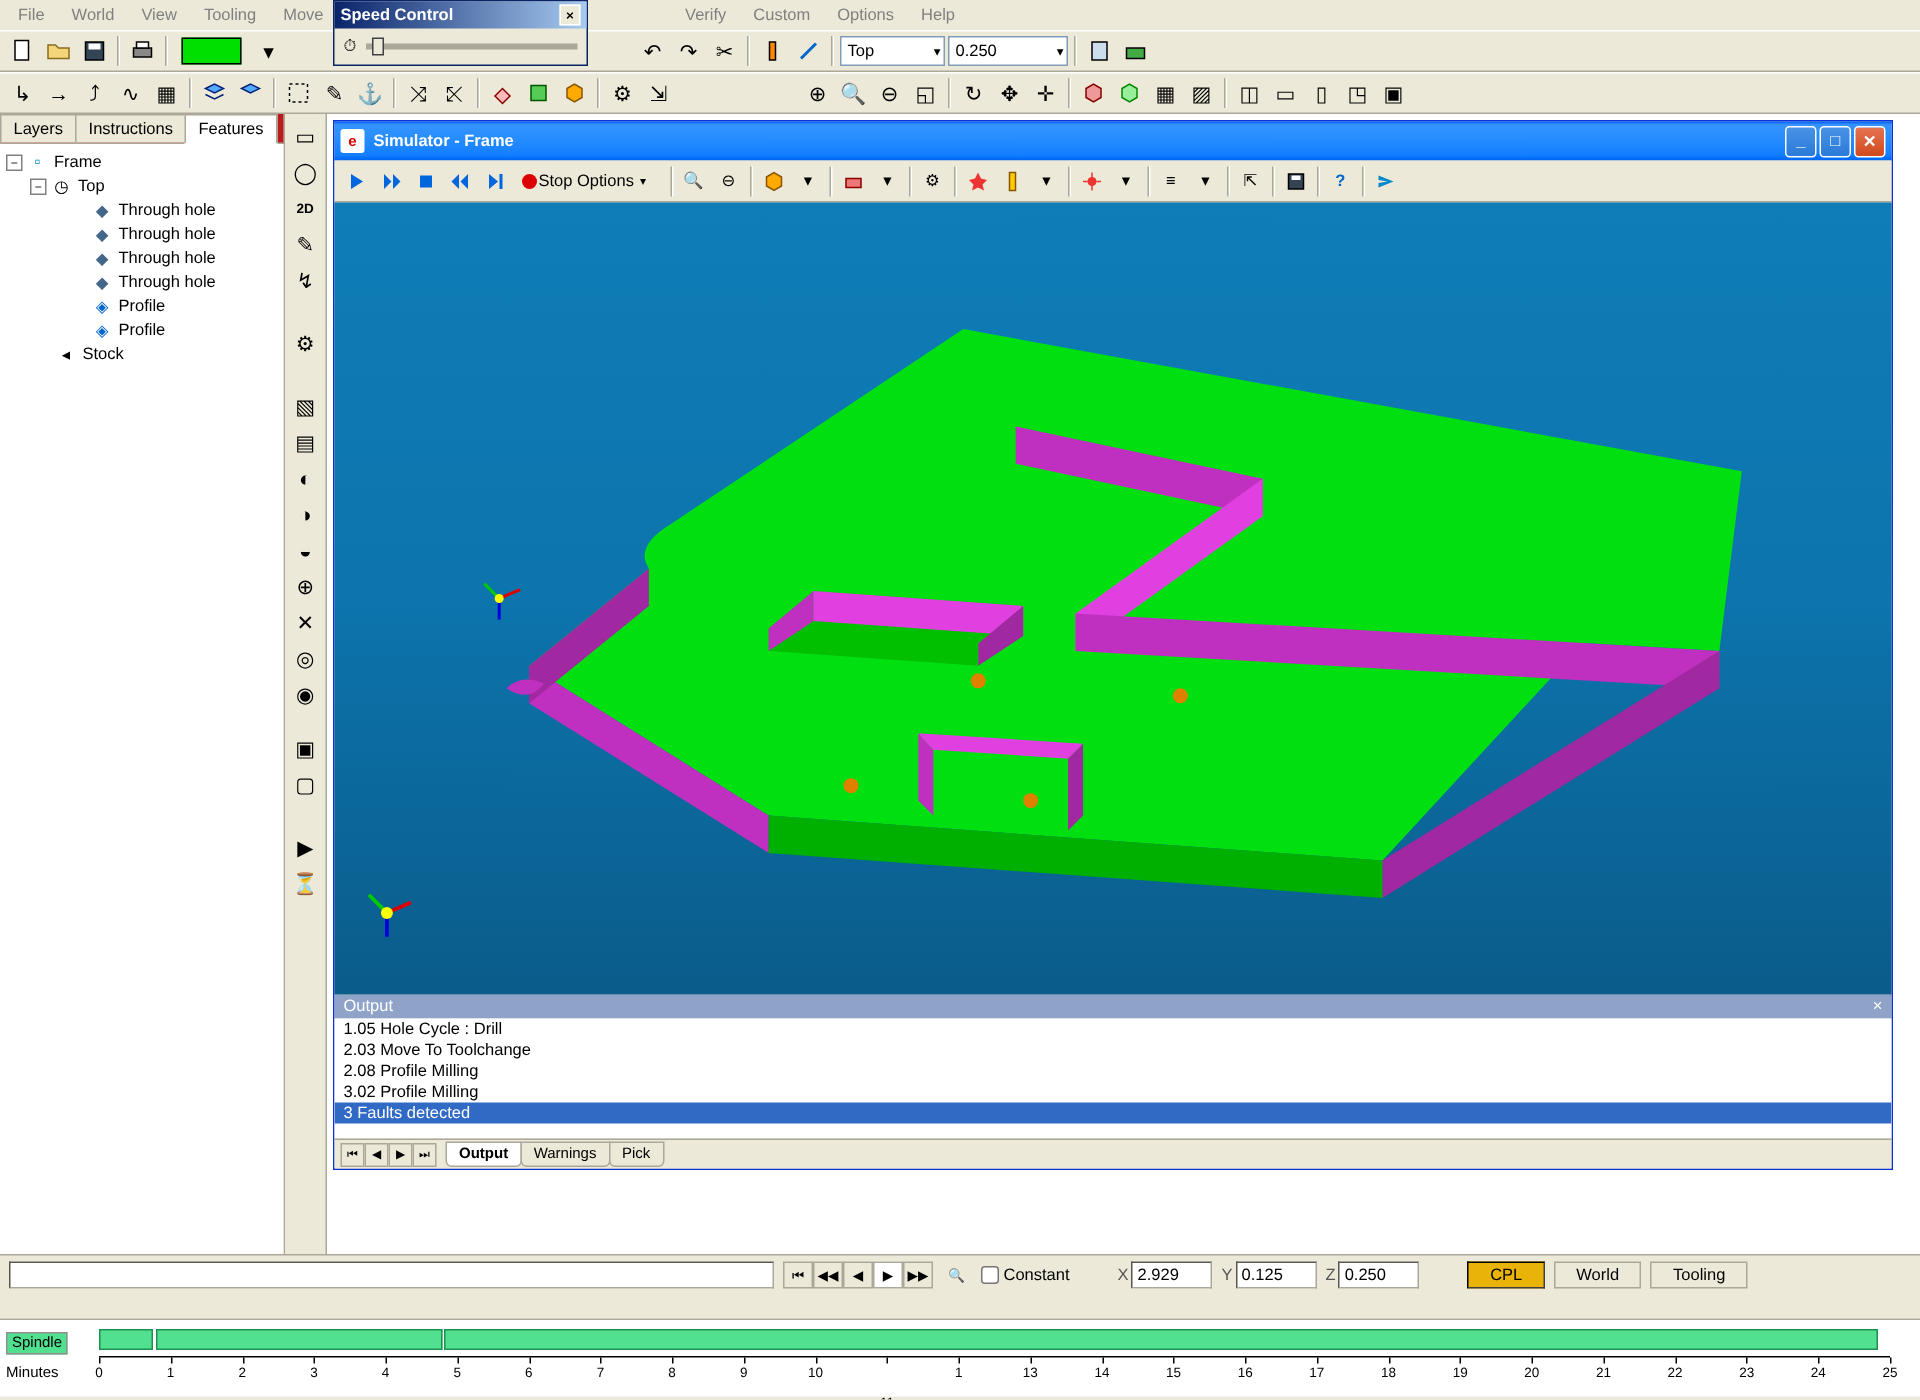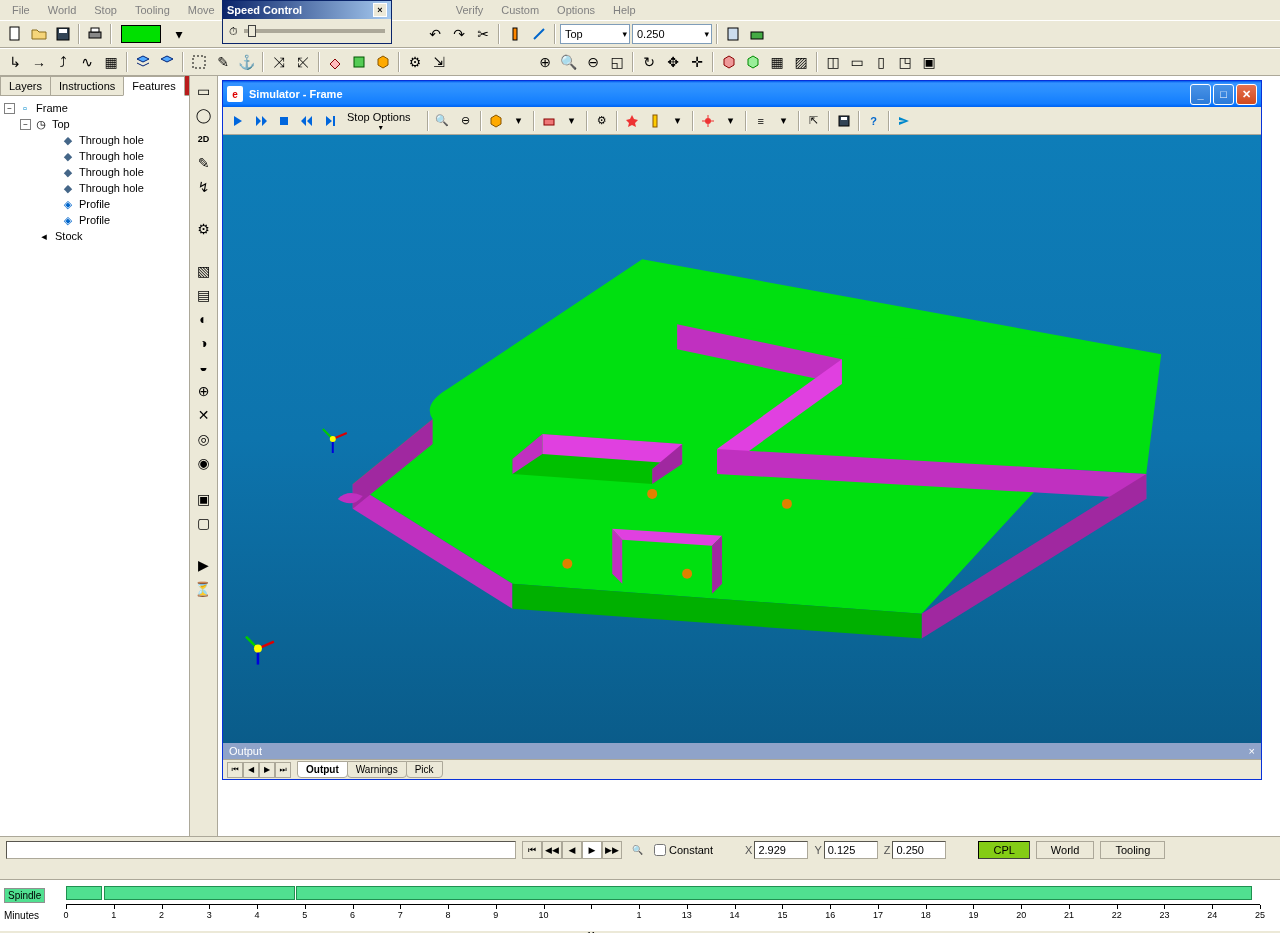--- a/index.html
+++ b/index.html
@@ -45,21 +45,21 @@
 .sim-titlebar .icon { width: 16px; height: 16px; background: #fff; margin-right: 6px; border-radius: 2px; display:flex; align-items:center; justify-content:center; color:#d00; font-size:10px;}
 .sim-titlebar .spacer-flex { flex: 1; }
 .win-btn { width: 21px; height: 21px; margin-left: 2px; border-radius: 3px; display: flex; align-items: center; justify-content: center; color: #fff; font-weight: bold; font-size: 11px; cursor: default; }
 .win-min { background: linear-gradient(to bottom, #4993e6, #2b7ad9); border: 1px solid #fff; }
 .win-max { background: linear-gradient(to bottom, #4993e6, #2b7ad9); border: 1px solid #fff; }
 .win-close { background: linear-gradient(to bottom, #e67350, #d04a1e); border: 1px solid #fff; }
 
 .sim-toolbar { height: 28px; background: #ece9d8; border-bottom: 1px solid #aca899; display: flex; align-items: center; padding: 0 4px; gap: 1px; }
 .sim-tb { width: 22px; height: 22px; display: flex; align-items: center; justify-content: center; border: 1px solid transparent; cursor: default; }
 .sim-tb svg { width: 14px; height: 14px; }
-.sim-stop-opts { padding: 0 12px 0 4px; height: 22px; display: flex; align-items: center; border: 1px solid transparent; gap: 0; position: relative; flex-direction: column; }
+.sim-stop-opts { padding: 0 12px 0 4px; height: 22px; display: flex; align-items: center; border: 1px solid transparent; gap: 0; position: relative; }
 .sim-stop-opts::after { content: "▾"; font-size: 8px; margin-left: 4px; }
 
 .sim-3d { flex: 1; background: linear-gradient(to bottom, #0e7db8 0%, #0d74ad 50%, #0a5c8a 100%); position: relative; overflow: hidden; }
 .sim-3d svg { width: 100%; height: 100%; }
 
 .sim-output-header { background: #8fa3c9; color: #fff; padding: 2px 6px; display: flex; justify-content: space-between; height: 16px; align-items: center; font-size: 10px; }
 .sim-output-list { background: #fff; height: 80px; overflow: auto; }
 .sim-output-list .row { padding: 1px 6px; }
 .sim-output-list .row.sel { background: #316ac5; color: #fff; }
 .sim-output-tabs { background: #ece9d8; height: 20px; display: flex; align-items: center; padding: 0 4px; gap: 0px; border-top: 1px solid #aca899; }
@@ -72,40 +72,40 @@
 .bp-row { display: flex; align-items: center; height: 26px; padding: 0 6px; gap: 6px; }
 .bp-slider { width: 510px; height: 18px; border: 1px inset #aca899; background: #fff; position: relative; }
 .bp-nav { display: flex; gap: 0; }
 .bp-btn { width: 20px; height: 18px; border: 1px solid #aca899; background: #ece9d8; display: flex; align-items: center; justify-content: center; font-size: 9px; cursor: default; }
 .bp-check { display: flex; align-items: center; gap: 3px; }
 .bp-check input { width: 12px; height: 12px; }
 .bp-coord { display: flex; align-items: center; gap: 2px; }
 .bp-coord label { color: #555; }
 .bp-coord .val { width: 54px; height: 18px; border: 1px inset #aca899; background: #fff; padding: 0 3px; display: flex; align-items: center; }
 .bp-mode-btn { padding: 2px 14px; border: 1px solid #aca899; background: #ece9d8; cursor: default; }
-.bp-mode-btn.active { border: 1px inset #404040; background: #84cc16; }
+.bp-mode-btn.active { border: 1px inset #404040; background: #eab308; }
 
 .timeline { background: #fff; padding: 6px 40px 4px 40px; border-top: 1px solid #aca899; position: relative; height: 52px; }
 .timeline-label { position: absolute; left: 4px; font-size: 10px; }
 .tl-spindle { top: 8px; background: #50e090; padding: 1px 3px; border: 1px solid #909090; }
 .tl-minutes { top: 30px; }
 .tl-bar-row { position: absolute; left: 66px; right: 20px; top: 6px; height: 14px; }
 .tl-bar { position: absolute; top: 0; height: 14px; background: #50e090; border: 1px solid #209050; }
 .tl-marks { position: absolute; left: 66px; right: 20px; top: 24px; height: 20px; border-top: 1px solid #000; }
 .tl-tick { position: absolute; top: 0; width: 1px; height: 4px; background: #000; }
 .tl-tick-label { position: absolute; top: 5px; font-size: 9px; transform: translateX(-50%); }
 
 </style>
 </head>
 <body>
 
 <div class="menubar">
   <span class="mi">File</span>
   <span class="mi">World</span>
-  <span class="mi">Stop</span>
+  <span class="mi">View</span>
   <span class="mi">Tooling</span>
   <span class="mi">Move</span>
   <span class="mi">Cycles</span>
   <span class="mi" style="width:170px"></span>
   <span class="mi">Verify</span>
   <span class="mi">Custom</span>
   <span class="mi">Options</span>
   <span class="mi">Help</span>
 </div>
 
@@ -490,20 +490,27 @@
           <circle cx="345" cy="380" r="5" fill="#e08000"></circle>
           <circle cx="465" cy="390" r="5" fill="#e08000"></circle>
           <circle cx="565" cy="320" r="5" fill="#e08000"></circle>
           <circle cx="430" cy="310" r="5" fill="#e08000"></circle>
         </svg>
       </div>
 
       <div class="sim-output-header">
         <span>Output</span>
         <span>×</span>
+      </div>
+      <div class="sim-output-list">
+        <div class="row">1.05 Hole Cycle : Drill</div>
+        <div class="row">2.03 Move To Toolchange</div>
+        <div class="row">2.08 Profile Milling</div>
+        <div class="row">3.02 Profile Milling</div>
+        <div class="row sel">3 Faults detected</div>
       </div>
       <div class="sim-output-tabs">
         <div class="nav-btns">
           <div class="nav-btn">⏮</div>
           <div class="nav-btn">◀</div>
           <div class="nav-btn">▶</div>
           <div class="nav-btn">⏭</div>
         </div>
         <div class="out-tab active">Output</div>
         <div class="out-tab">Warnings</div>

